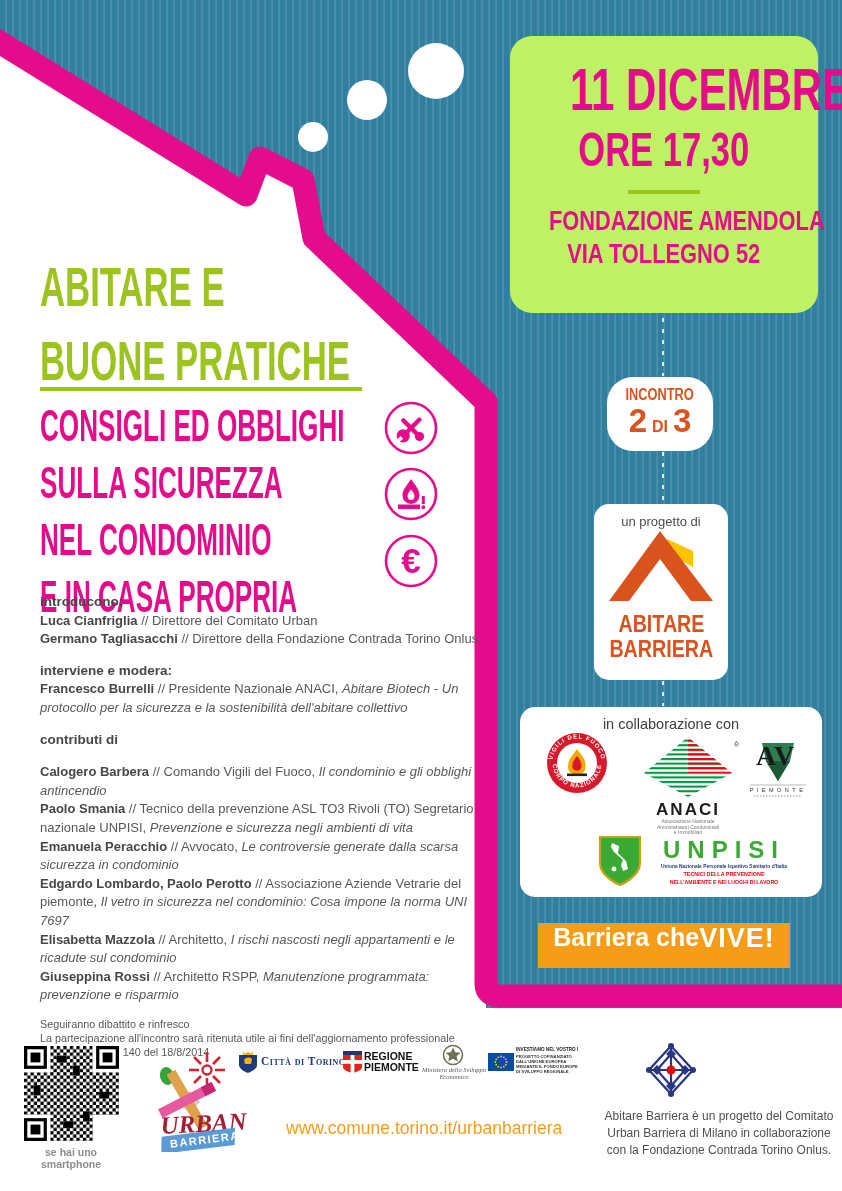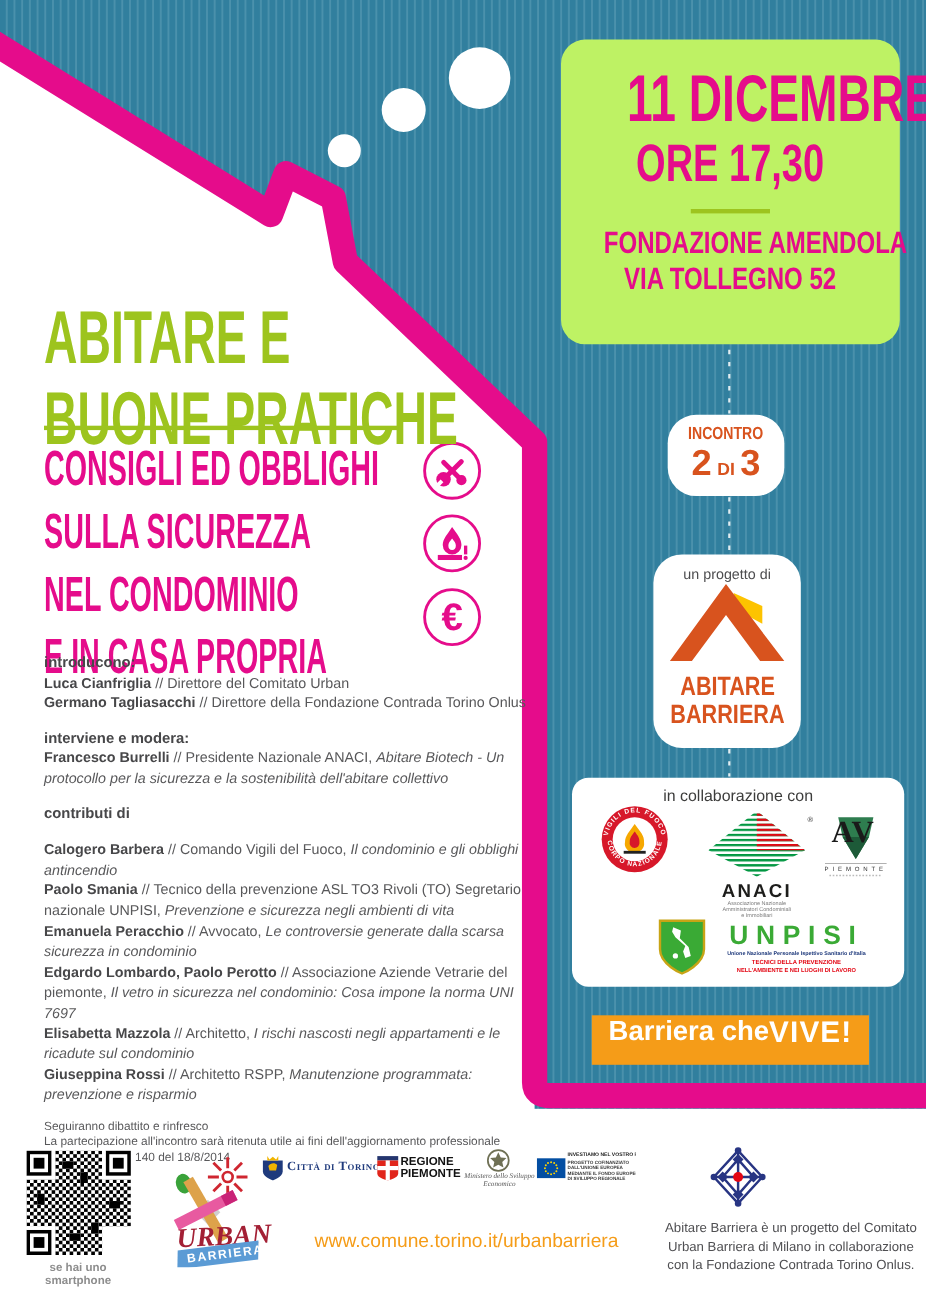--- a/index.html
+++ b/index.html
@@ -3,21 +3,21 @@
 <meta charset="utf-8">
 <style>
   html,body{margin:0;padding:0;background:#fff;}
   #poster{position:relative;width:842px;height:1191px;overflow:hidden;background:#fff;
           font-family:"Liberation Sans",sans-serif;}
   .abs{position:absolute;}
   .cond{display:inline-block;white-space:nowrap;transform-origin:0 50%;}
   .condc{display:inline-block;white-space:nowrap;transform-origin:50% 50%;}
 
   
-  .title{left:40px;top:250px;color:#9dc41e;font-weight:bold;font-size:68px;line-height:74px;margin-top:20px;}
+  .title{left:40px;top:250px;color:#9dc41e;font-weight:bold;font-size:56px;line-height:74px;}
   .subtitle{left:40px;top:397px;color:#e50c8b;font-weight:bold;font-size:45px;line-height:57px;}
   .rule{left:40px;top:387px;width:322px;height:4px;background:#9dc41e;}
 
   
   .flowtext{left:40px;top:593px;width:452px;color:#58585a;font-size:13px;line-height:18.6px;}
   .lbl{font-weight:bold;color:#474749;font-size:13.5px;}
   .g1{margin-top:13px;}
   .g2{margin-top:14px;}
   .pline{margin:0;}
   .pline strong{color:#474749;}
@@ -32,21 +32,21 @@
   .date-div{width:72px;height:3.5px;background:#9dc41e;margin:12px auto 10px auto;}
   .date-l3,.date-l4{font-size:28px;line-height:33px;}
 
   .badge{left:607px;top:377px;width:106px;height:74px;background:#fff;border-radius:26px;
          text-align:center;color:#d8531e;font-weight:bold;}
   .badge-top{margin-top:9px;font-size:16px;line-height:17px;}
   .badge-row{display:flex;justify-content:center;align-items:baseline;gap:5px;font-weight:bold;}
   .badge-big{font-size:33px;line-height:36px;}
   .badge-small{font-size:16px;}
 
-  .projbox{left:594px;top:504px;width:134px;height:176px;background:#fff;border-radius:26px;text-align:center;}
+  .projbox{left:594px;top:504px;width:134px;height:176px;background:#fff;border-radius:15px;text-align:center;}
   .proj-label{margin-top:10px;font-size:13px;color:#4d4d4f;}
   .proj-name{color:#d8531e;font-weight:bold;font-size:24px;line-height:25px;}
 
   .collabbox{left:520px;top:707px;width:302px;height:190px;background:#fff;border-radius:15px;}
   .collab-label{margin-top:9px;text-align:center;font-size:14.5px;color:#3c3c3b;}
 
   .banner{left:538px;top:923px;width:252px;height:45px;background:#f59c18;display:flex;
           align-items:flex-start;justify-content:center;color:#fff;font-weight:bold;}
   .banner-t1{font-size:25px;}
   .banner-t2{font-size:27px;letter-spacing:1px;}

